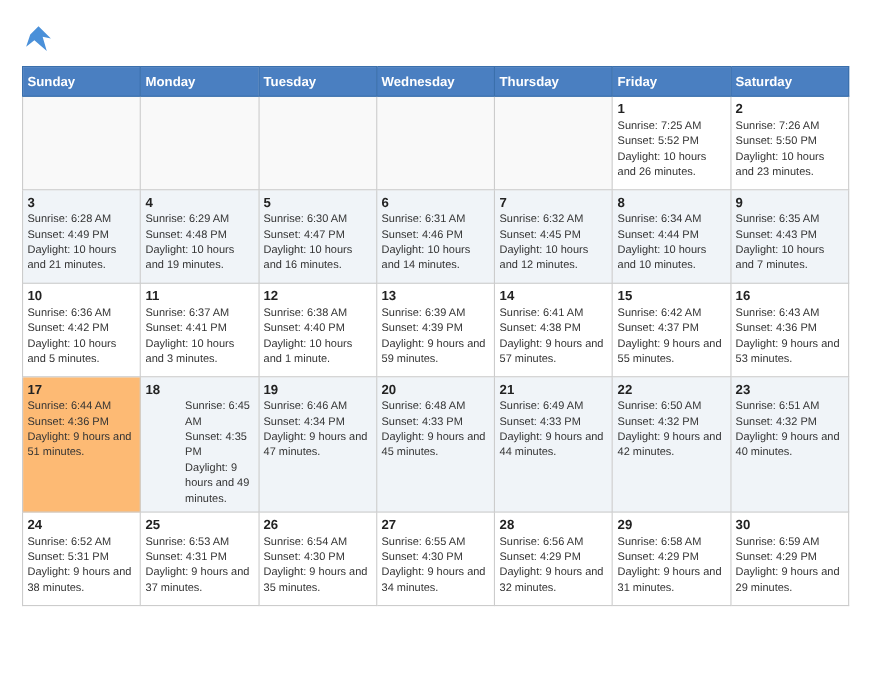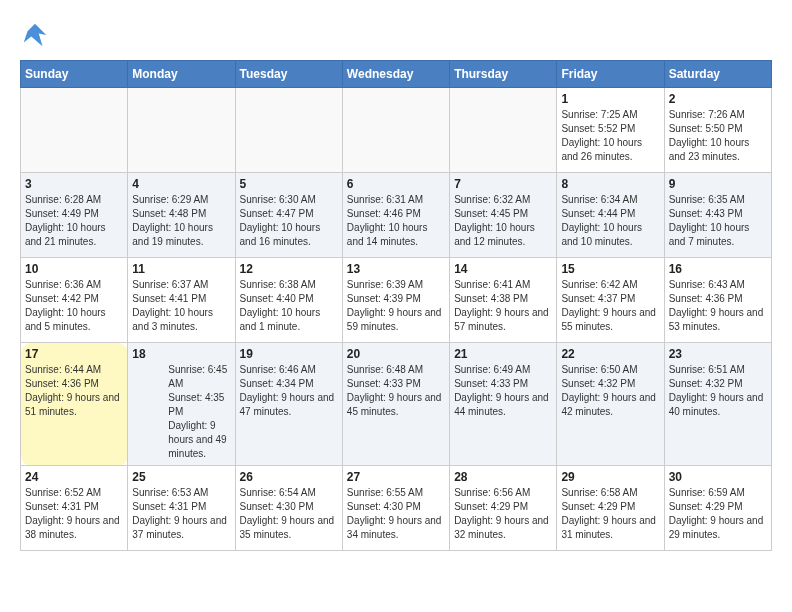--- a/index.html
+++ b/index.html
@@ -221,21 +221,21 @@
 Daylight: 9 hours and 55 minutes.</div>
         </td>
         <td>
           <span class="day-num">16</span>
           <div class="day-info" style="white-space: pre-line;">Sunrise: 6:43 AM
 Sunset: 4:36 PM
 Daylight: 9 hours and 53 minutes.</div>
         </td>
       </tr>
       <tr>
-        <td style="background: #fef9c3; border-radius: 10px;">
+        <td style="background: #fdba74;">
           <span class="day-num">17</span>
           <div class="day-info" style="white-space: pre-line;">Sunrise: 6:44 AM
 Sunset: 4:36 PM
 Daylight: 9 hours and 51 minutes.</div>
         </td>
         <td style="background: rgb(240, 244, 248);">
           <span class="day-num">18</span>
           <div class="day-info" style="white-space: pre-line; margin-left: 36px;">Sunrise: 6:45 AM
 Sunset: 4:35 PM
 Daylight: 9 hours and 49 minutes.</div>
@@ -268,21 +268,21 @@
           <span class="day-num">23</span>
           <div class="day-info" style="white-space: pre-line;">Sunrise: 6:51 AM
 Sunset: 4:32 PM
 Daylight: 9 hours and 40 minutes.</div>
         </td>
       </tr>
       <tr>
         <td>
           <span class="day-num">24</span>
           <div class="day-info" style="white-space: pre-line;">Sunrise: 6:52 AM
-Sunset: 4:31 PM
+Sunset: 5:31 PM
 Daylight: 9 hours and 38 minutes.</div>
         </td>
         <td>
           <span class="day-num">25</span>
           <div class="day-info" style="white-space: pre-line;">Sunrise: 6:53 AM
 Sunset: 4:31 PM
 Daylight: 9 hours and 37 minutes.</div>
         </td>
         <td>
           <span class="day-num">26</span>

